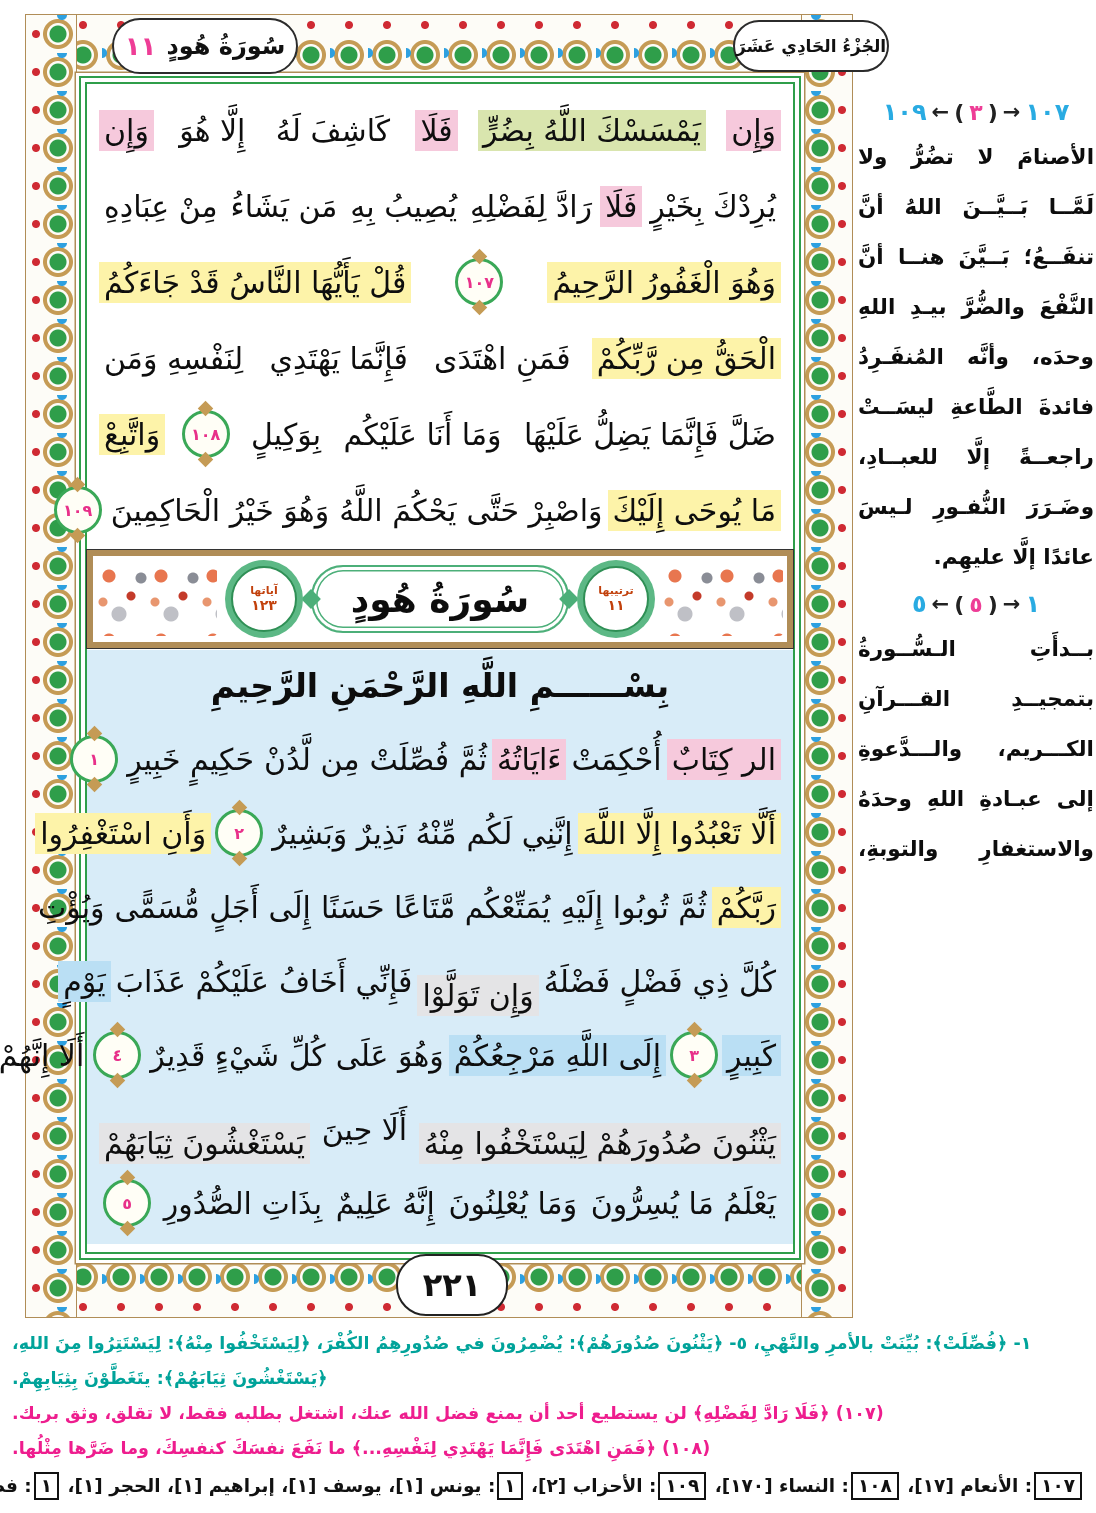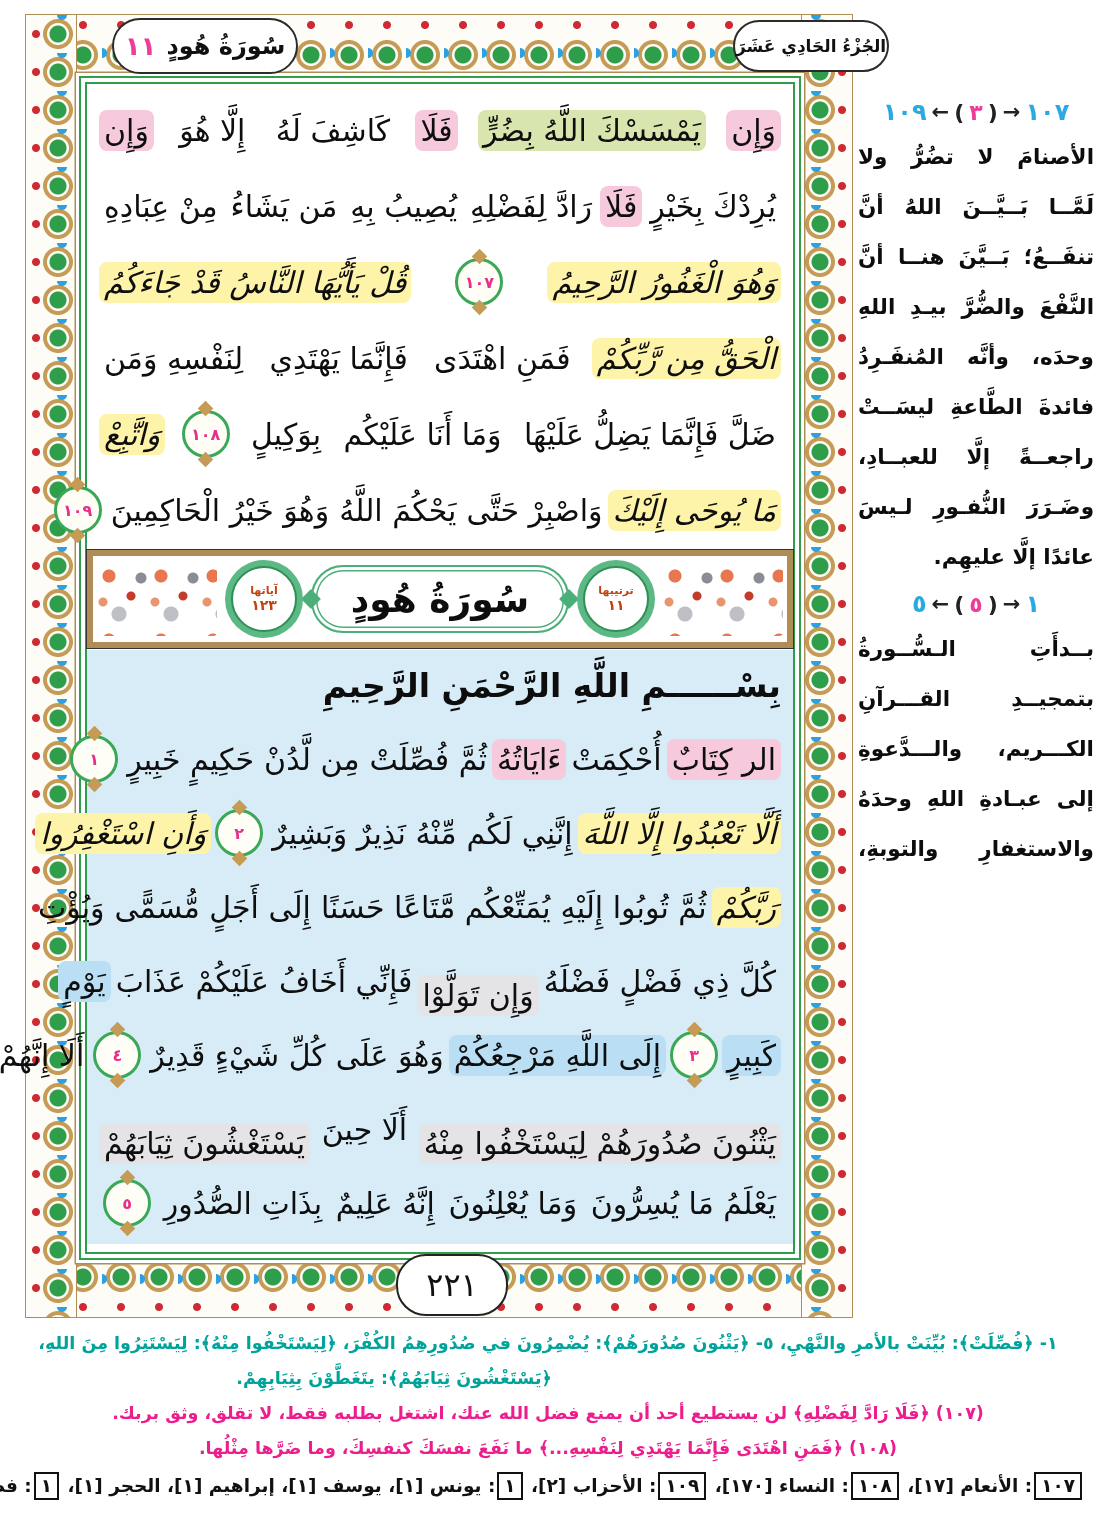--- a/index.html
+++ b/index.html
@@ -56,24 +56,24 @@
   
   .textarea{position:absolute;left:85px;top:82px;width:706px;height:1168px;background:#fff;z-index:2;
     border:2.5px solid var(--frame-green);
     box-shadow:0 0 0 4px #fff,0 0 0 6px var(--frame-green),0 0 0 9px #fff,0 0 0 10.5px var(--frame-tan);}
   .sec{padding:0 12px;}
   .sec1{padding-top:8px;background:#fff;}
   .sec2{background:var(--sec2-bg);padding-bottom:4px;}
   .qline{display:flex;direction:rtl;justify-content:space-between;align-items:center;height:76px;
          font-size:30px;color:#0e0e0e;}
   .sec2 .qline{height:74px;}
-  .seg{white-space:nowrap;padding:3px 5px;border-radius:8px;}
+  .seg{white-space:nowrap;padding:3px 5px;border-radius:0;}
   .h-pink  {background:var(--hl-pink);}
   .h-green {background:var(--hl-green);}
-  .h-yellow{background:var(--hl-yellow);font-style:italic;}
+  .h-yellow{background:var(--hl-yellow);}
   .h-blue  {background:var(--hl-blue);}
   .h-gray  {background:var(--hl-gray);margin-top:28px;}
   .vmed{position:relative;display:inline-flex;align-items:center;justify-content:center;flex:0 0 auto;
         width:42px;height:42px;border-radius:50%;border:3px solid var(--ring);background:#fffef6;
         color:#e8308a;font-size:16px;font-weight:bold;margin:0 4px;}
   .vmed::before,.vmed::after{content:"";position:absolute;left:50%;width:11px;height:11px;margin-left:-5.5px;
         background:var(--frame-gold);transform:rotate(45deg);}
   .vmed::before{top:-10px;} .vmed::after{bottom:-10px;}
 
   
@@ -91,41 +91,41 @@
         box-shadow:0 0 0 6px #5cb885;display:flex;flex-direction:column;align-items:center;justify-content:center;
         font-weight:bold;color:#c2410c;line-height:1.15;z-index:1;margin:0 8px;}
   .bmed .lbl{font-size:11px;} .bmed .val{font-size:14px;}
   .bcenter{position:relative;flex:1;height:64px;border:2.5px solid #4caf79;border-radius:32px;
            box-shadow:inset 0 0 0 3px #fff,inset 0 0 0 4.5px #4caf79;
            display:flex;align-items:center;justify-content:center;background:#fff;}
   .bcenter::before,.bcenter::after{content:"";position:absolute;top:50%;width:14px;height:14px;margin-top:-7px;
            background:#4caf79;transform:rotate(45deg);}
   .bcenter::before{right:-9px;} .bcenter::after{left:-9px;}
   .btitle{font-size:36px;font-weight:bold;color:#0d0d0d;}
-  .basmala{height:72px;line-height:72px;text-align:right;font-size:33px;font-weight:bold;color:#0d0d0d;}
+  .basmala{height:72px;line-height:72px;text-align:center;font-size:33px;font-weight:bold;color:#0d0d0d;}
 
   
   .pagenum{position:absolute;left:396px;top:1254px;width:108px;height:58px;z-index:6;background:#fff;
            border:2.5px solid #222;border-radius:30px;display:flex;align-items:center;justify-content:center;
-           font-size:32px;font-weight:normal;color:#111;}
+           font-size:32px;font-weight:bold;color:#111;}
 
   
   .margincol{position:absolute;left:858px;top:92px;width:236px;direction:rtl;color:#0d0d0d;}
   .vref{direction:ltr;display:flex;align-items:center;justify-content:center;gap:5px;height:40px;font-weight:bold;}
   .vr-num{color:var(--num-blue);font-size:24px;}
   .vr-count{color:var(--num-pink);font-size:22px;}
   .vr-paren{color:#222;font-size:22px;}
   .vr-arrow{color:#222;font-size:21px;}
   .mline{font-size:21.5px;font-weight:bold;line-height:50px;text-align:justify;text-align-last:justify;}
   .mline.endline{text-align-last:right;}
   .mpara2{margin-top:2px;}
 
   
   .notes{position:absolute;left:12px;top:1326px;width:1072px;direction:rtl;}
-  .note{font-weight:bold;font-size:17.5px;line-height:35px;text-align:center;white-space:nowrap;}
+  .note{font-weight:bold;font-size:17.5px;line-height:35px;text-align:left;white-space:nowrap;}
   .note.teal{color:var(--teal);}
   .note.magenta{color:var(--magenta);}
   .note.indent{padding-right:308px;}
   .note.refs{color:#111;font-size:18.5px;margin-top:2px;}
   .refbox{display:inline-block;border:2px solid #111;padding:0 5px;margin:0 2px;line-height:24px;}
 </style>
 </head>
 <body>
 
 <div class="page">

